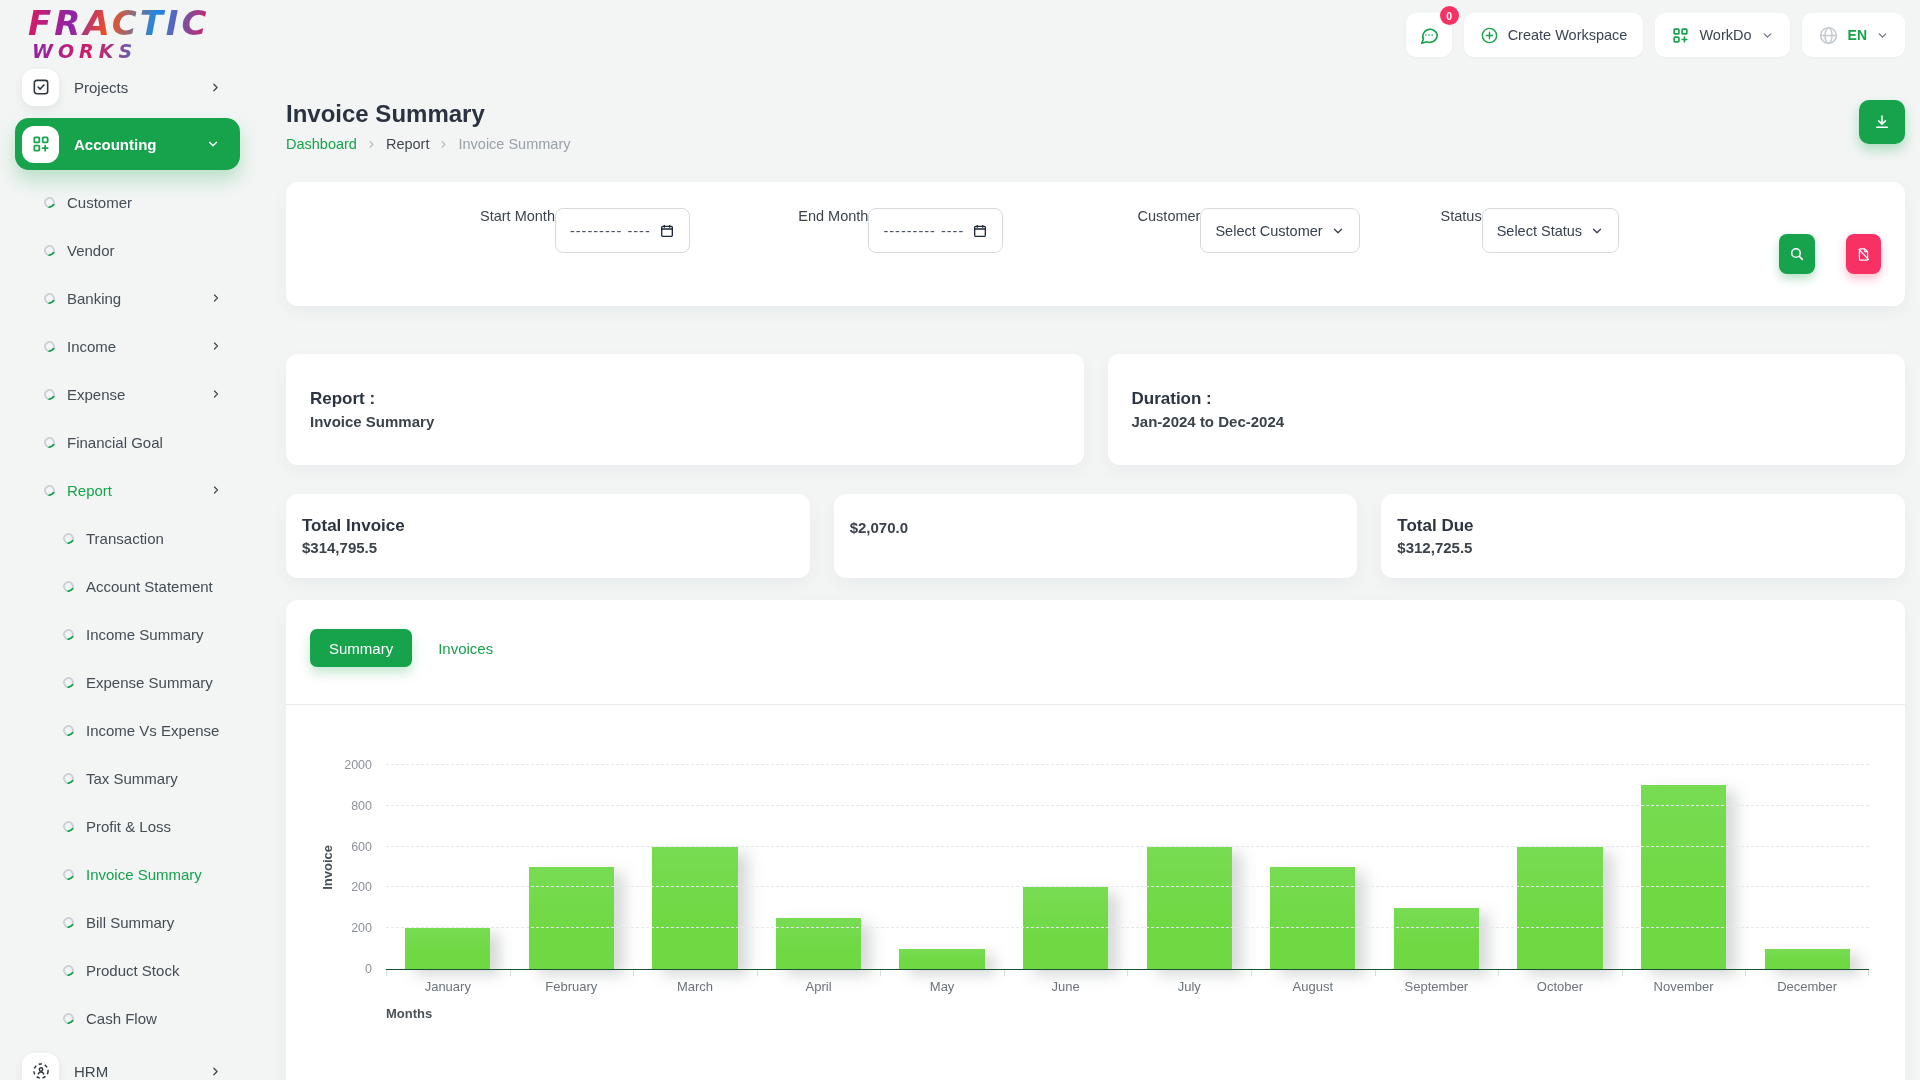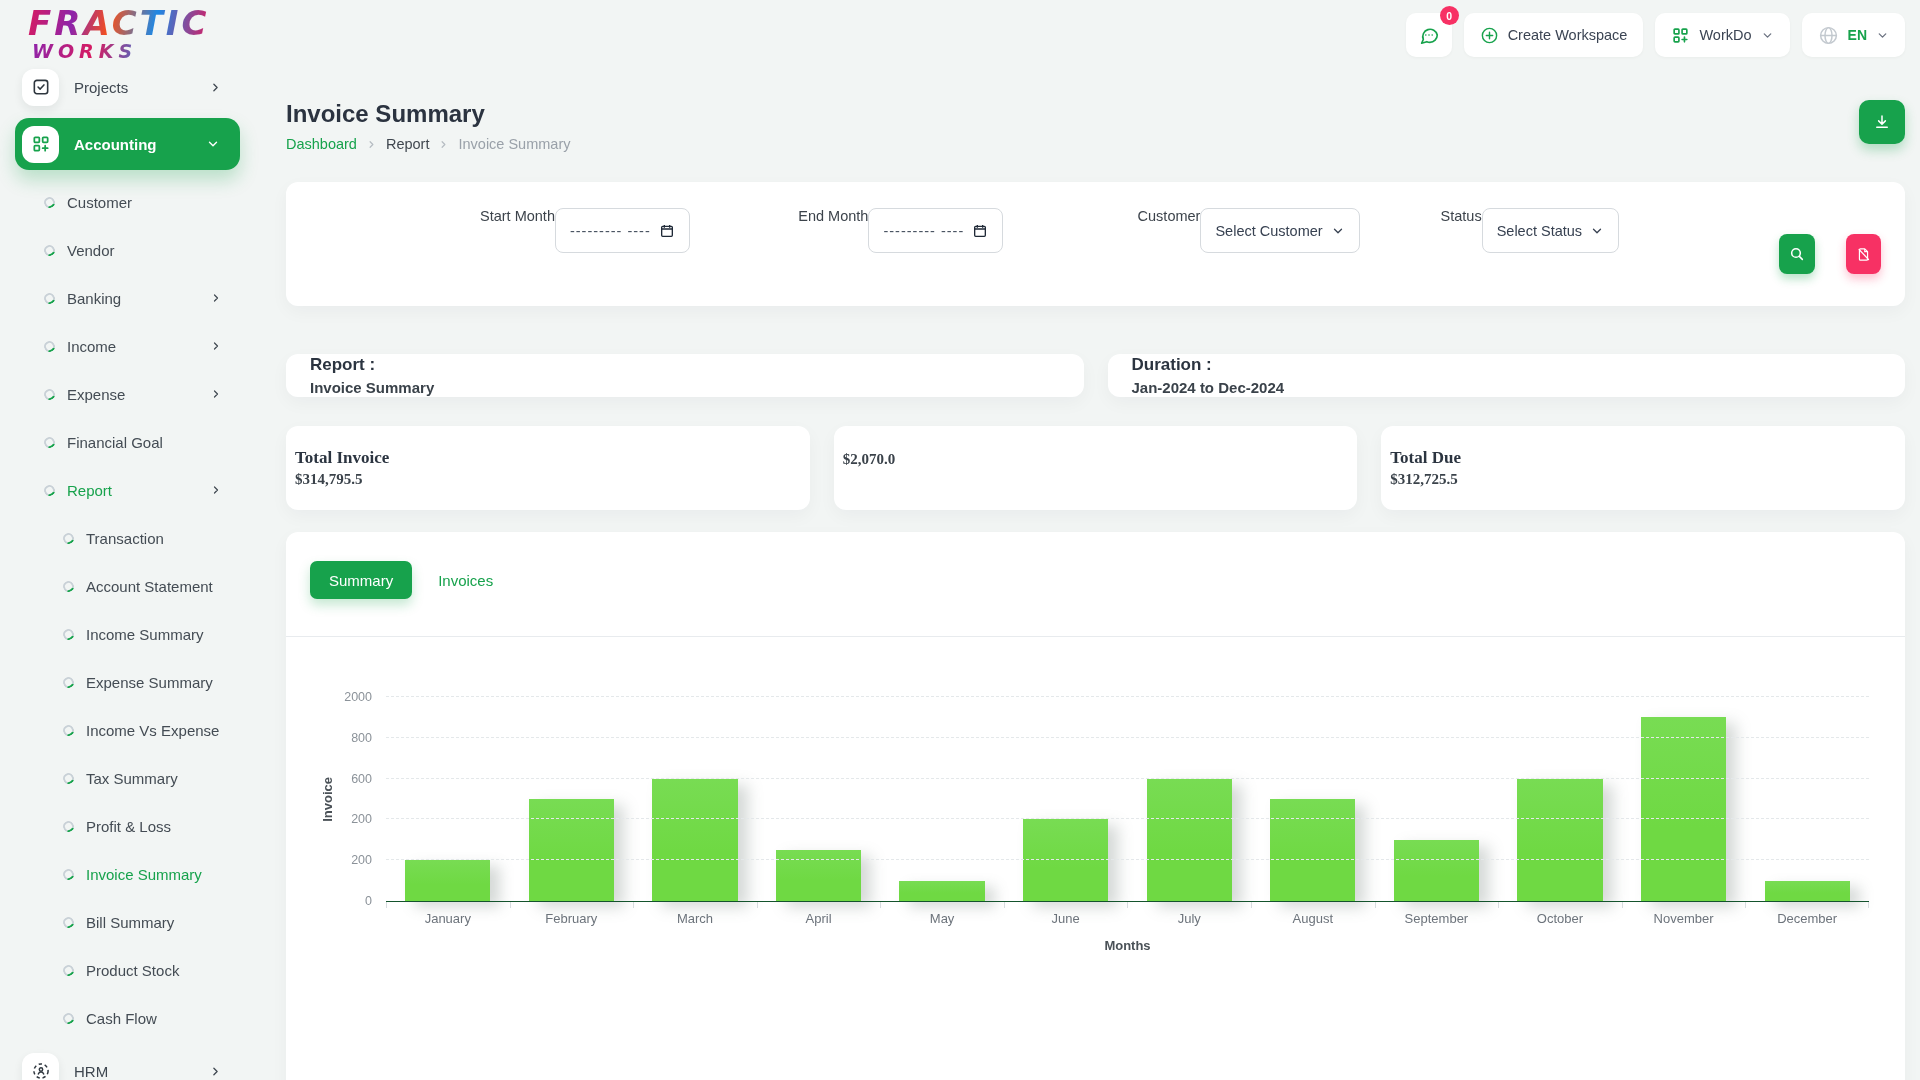--- a/index.html
+++ b/index.html
@@ -94,25 +94,25 @@
   .w306{width:306px;} .w265{width:265px;} .w300{width:300px;}
   .gap-a{margin-left:21px;} .gap-b{margin-left:24px;}
   .sqbtn {
     width:37px; height:40px; border:none; border-radius:8px; color:#fff; cursor:pointer;
     display:flex; align-items:center; justify-content:center; margin-top:26px;
   }
   .sqbtn.search { background:#17a24c; margin-left:26px; box-shadow:0 5px 10px rgba(23,162,76,.3);}
   .sqbtn.reset { background:#f73164; margin-left:6px; box-shadow:0 5px 10px rgba(247,49,100,.3);}
   
   .info-row { display:flex; gap:24px; margin-top:48px; }
-  .info-card { flex:1; padding:1px 24px; }
+  .info-card { flex:1; padding:35px 24px; }
   .info-card .lbl { font-size:17px; font-weight:bold; color:#2b3440; }
   .info-card .val { font-size:15px; font-weight:bold; color:#3a424a; margin-top:4px; }
   .totals-row { display:flex; gap:24px; margin-top:29px; }
-  .total-card { flex:1; padding:22px 9px;font-family:Liberation Serif, serif; }
+  .total-card { flex:1; padding:22px 16px; }
   .total-card .lbl { font-size:17px; font-weight:bold; color:#2b3440; }
   .total-card .val { font-size:15px; font-weight:bold; color:#3a424a; margin-top:3px; }
   
   .chart-card { margin-top:22px; height:596px; padding:29px 24px 0 24px; }
   .tabs { display:flex; align-items:center; gap:20px; }
   .tab {
     font-size:15px; border:none; background:none; color:#17a24c; cursor:pointer;
     font-family:inherit; padding:0 6px; height:38px;
   }
   .tab.active {
@@ -136,21 +136,21 @@
   .bars { position:absolute; left:0; right:0; top:0; bottom:0; display:flex; align-items:flex-end; }
   .bar-slot { flex:1; display:flex; justify-content:center; align-items:flex-end; height:100%; }
   .bar {
     width:69%; background:linear-gradient(180deg,#78dc53,#6fd943 60%);
     box-shadow:10px 6px 14px rgba(105,118,110,.28);
   }
   .x-labels { display:flex; border-top:1px solid #14532d; padding-top:9px; position:relative; }
   .x-labels::after { content:''; position:absolute; right:0; top:0; width:1px; height:6px; background:#d7dcdf; }
   .x-cell { flex:1; text-align:center; font-size:13px; color:#6c737b; position:relative; }
   .x-cell::before { content:''; position:absolute; left:0; top:-9px; width:1px; height:6px; background:#d7dcdf; }
-  .xlab { text-align:center; font-size:13px; font-weight:bold; color:#4a5157; margin-top:12px; }
+  .xlab { font-size:13px; font-weight:bold; color:#4a5157; margin-top:12px; }
   svg { display:block; }
 </style>
 </head>
 <body>
 
 <div class="topbar">
   <div class="logo">
     <div class="l1">FRACTIC</div>
     <div class="l2">WORKS</div>
   </div>

